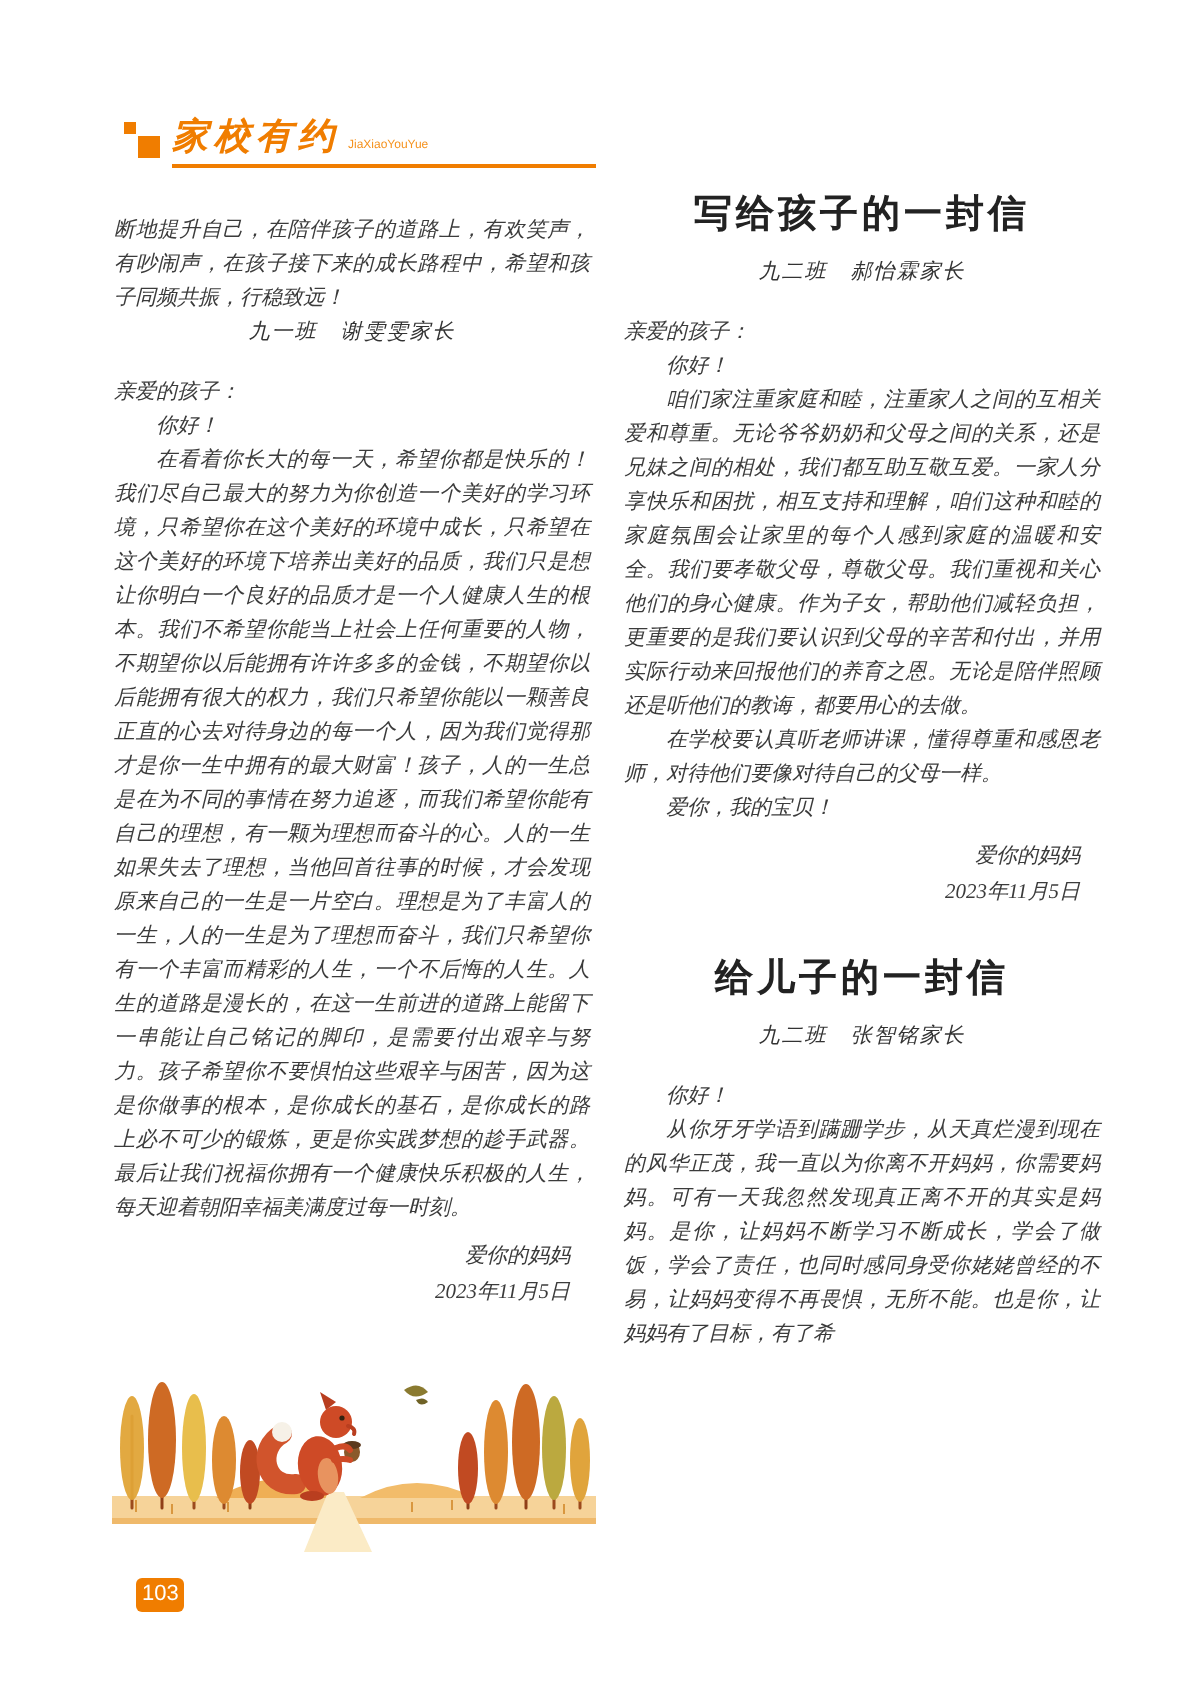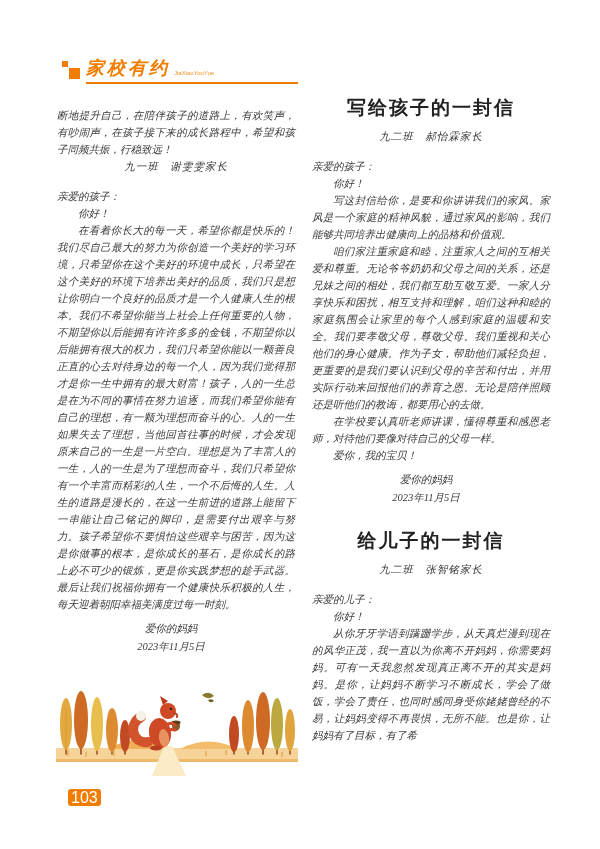--- a/index.html
+++ b/index.html
@@ -44,30 +44,30 @@
     text-align: center; text-indent: 0;
     font-size: 19px; line-height: 24px; color: #222222;
     letter-spacing: 2px; margin: 22px 0 8px 0;
   }
   .letter-title.first { margin-top: 3px; }
   .byline {
     text-align: center; text-indent: 0;
     font-size: 10.5px; color: #333333; letter-spacing: 1px;
     margin: 0 0 13px 0;
   }
-  .sig-block { margin-top: 7px; text-align: center; padding-right: 10px; }
+  .sig-block { margin-top: 7px; text-align: right; padding-right: 10px; }
   .sig-name, .sig-date { display: block; line-height: 18px; }
   
   .illustration { position: absolute; left: 56px; top: 688px; width: 242px; height: 88px; }
   
   .page-badge {
     position: absolute; left: 68px; top: 789px;
     min-width: 24px; height: 17px; padding: 0 3px;
     background: #F07D00; border-radius: 3px;
-    color: #ffffff; font-size: 16px; line-height: 17px; text-align: center;
+    color: #ffffff; font-size: 11px; line-height: 17px; text-align: center;
     font-family: "Liberation Sans", "DejaVu Sans", sans-serif;
   }
 </style>
 </head>
 <body>
 
 <div class="page">
 
   <div class="header">
     <div class="logo-mark">
@@ -93,34 +93,32 @@
       <span class="sig-date">2023年11月5日</span>
     </div>
   </div>
 
   <div class="col col-right">
     <h2 class="letter-title first">写给孩子的一封信</h2>
     <p class="byline">九二班　郝怡霖家长</p>
 
     <p class="para no-indent">亲爱的孩子：</p>
     <p class="para">你好！</p>
-    <p class="para">写这封信给你，是要和你讲讲我们的家风。家风是一个家庭的精神风貌，通过家风的影响，我们能够共同培养出健康向上的品格和价值观。</p>
     <p class="para">咱们家注重家庭和睦，注重家人之间的互相关爱和尊重。无论爷爷奶奶和父母之间的关系，还是兄妹之间的相处，我们都互助互敬互爱。一家人分享快乐和困扰，相互支持和理解，咱们这种和睦的家庭氛围会让家里的每个人感到家庭的温暖和安全。我们要孝敬父母，尊敬父母。我们重视和关心他们的身心健康。作为子女，帮助他们减轻负担，更重要的是我们要认识到父母的辛苦和付出，并用实际行动来回报他们的养育之恩。无论是陪伴照顾还是听他们的教诲，都要用心的去做。</p>
     <p class="para">在学校要认真听老师讲课，懂得尊重和感恩老师，对待他们要像对待自己的父母一样。</p>
     <p class="para">爱你，我的宝贝！</p>
 
     <div class="sig-block">
       <span class="sig-name">爱你的妈妈</span>
       <span class="sig-date">2023年11月5日</span>
     </div>
 
     <h2 class="letter-title">给儿子的一封信</h2>
     <p class="byline">九二班　张智铭家长</p>
 
-    <p class="para no-indent">亲爱的儿子：</p>
     <p class="para">你好！</p>
     <p class="para">从你牙牙学语到蹒跚学步，从天真烂漫到现在的风华正茂，我一直以为你离不开妈妈，你需要妈妈。可有一天我忽然发现真正离不开的其实是妈妈。是你，让妈妈不断学习不断成长，学会了做饭，学会了责任，也同时感同身受你姥姥曾经的不易，让妈妈变得不再畏惧，无所不能。也是你，让妈妈有了目标，有了希</p>
   </div>
 
   <div class="illustration">
     <svg width="242" height="88" viewBox="0 0 242 88" xmlns="http://www.w3.org/2000/svg">
 
       <g>
         <rect x="0" y="60" width="242" height="13" fill="#F6D399"></rect>
         <rect x="0" y="71" width="242" height="3" fill="#EFB96B"></rect>

